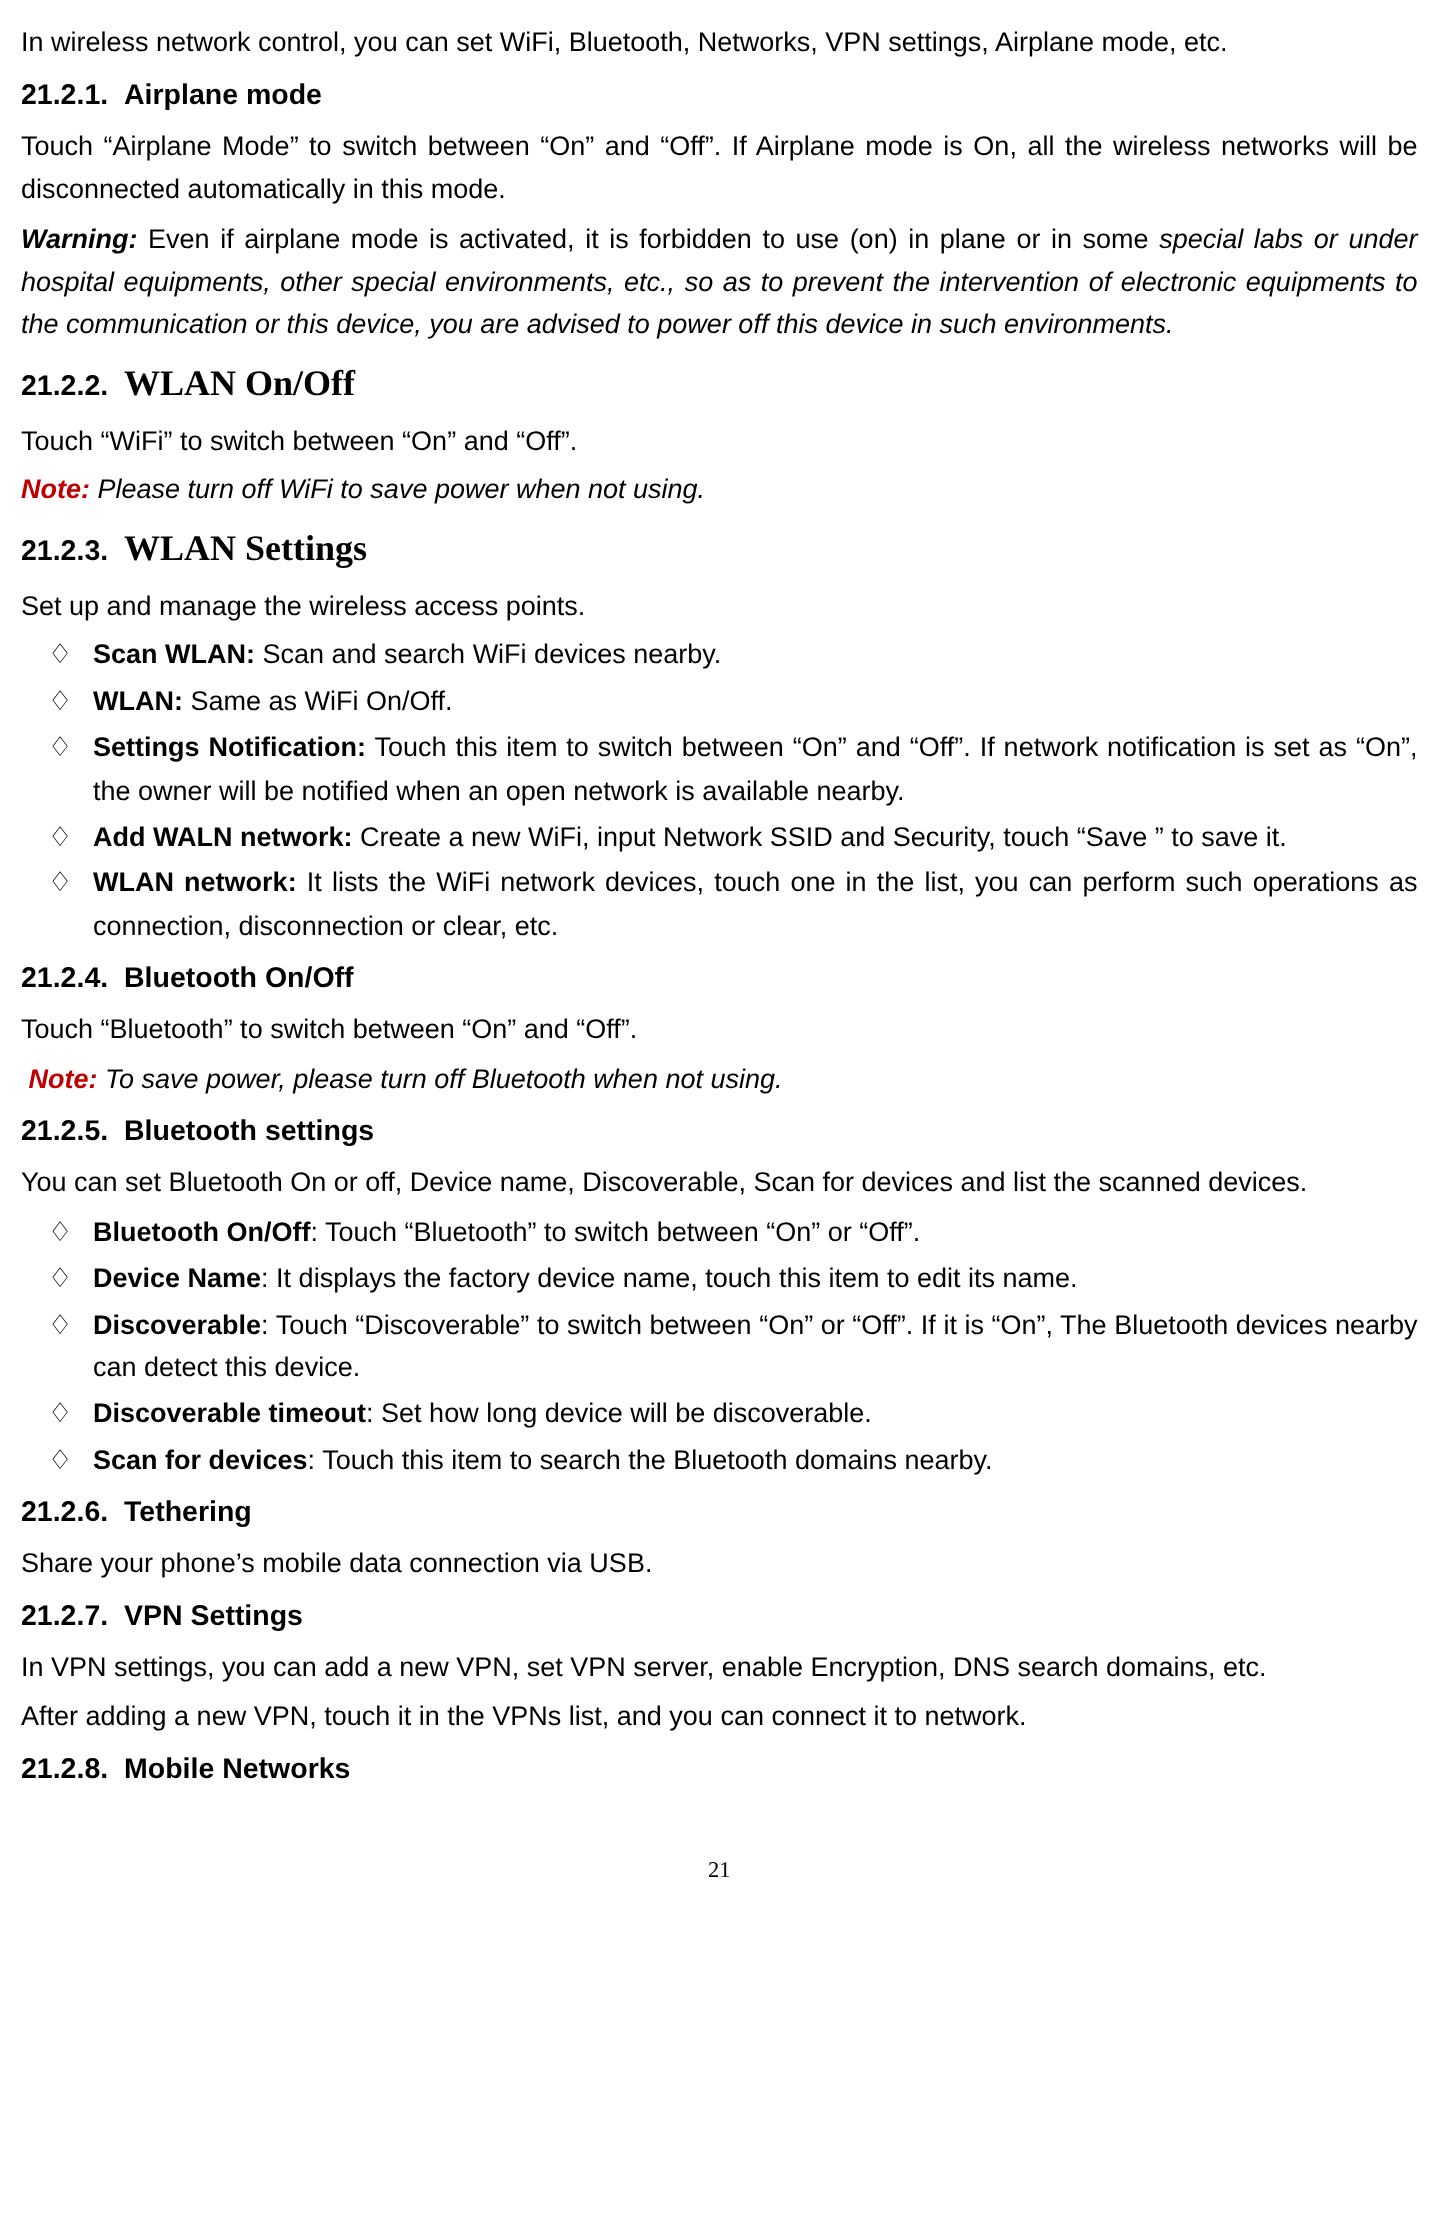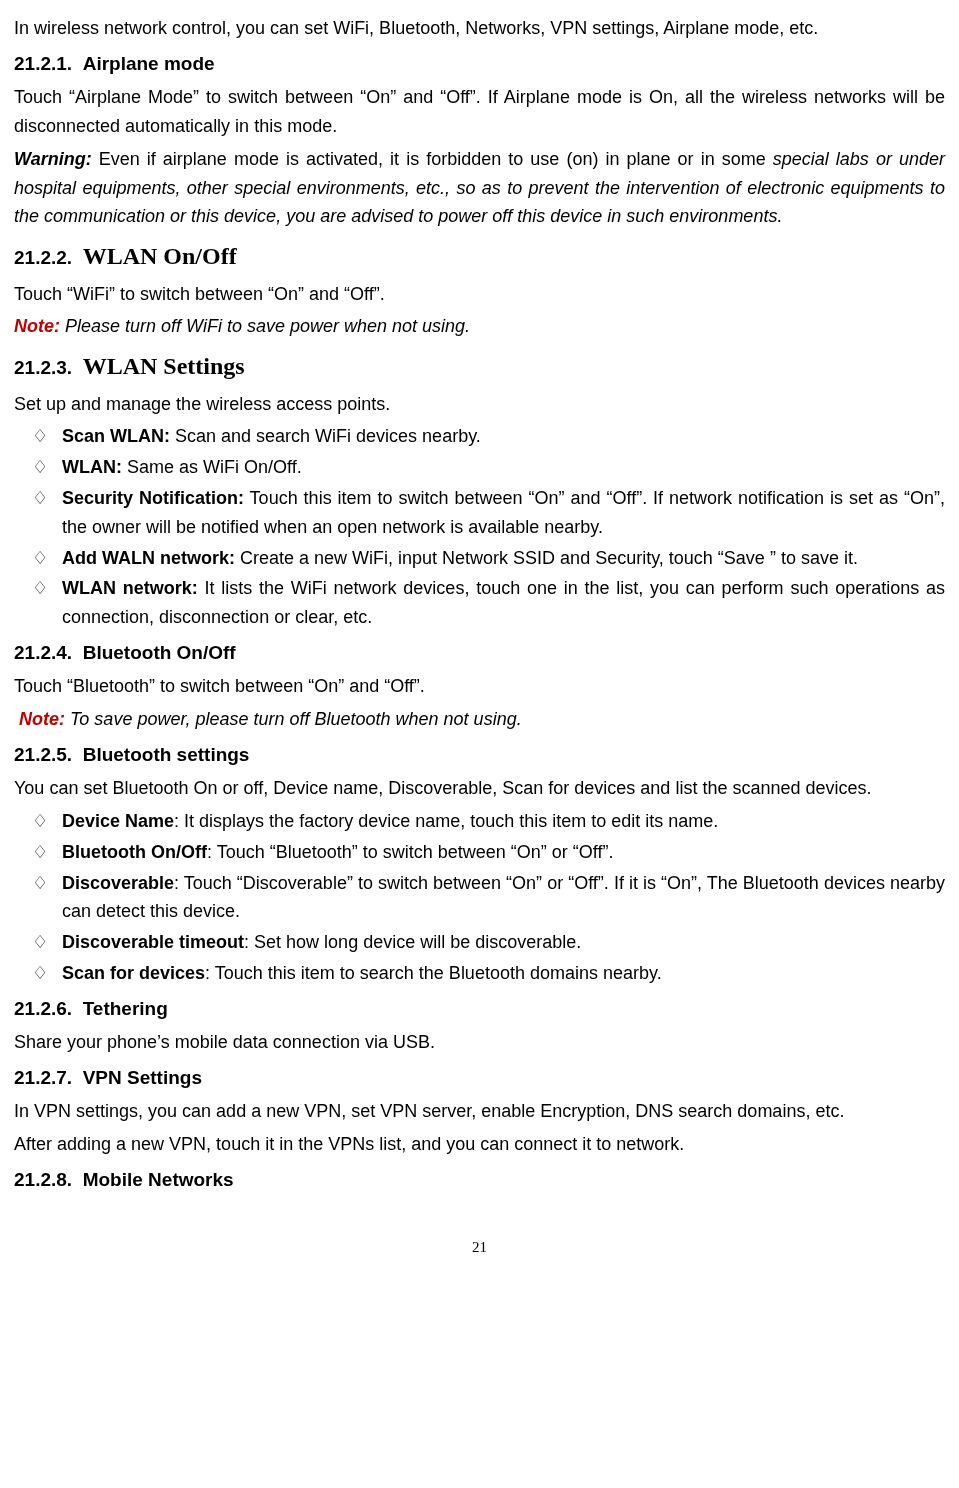--- a/index.html
+++ b/index.html
@@ -72,42 +72,42 @@
 </p>
 
 <h3>
   <span class="subnum">21.2.3.</span>
   &nbsp;<span class="serif">WLAN Settings</span>
 </h3>
 <p class="justify">Set up and manage the wireless access points.</p>
 <ul class="diamond">
   <li><span class="b">Scan WLAN:</span><span> Scan and search WiFi devices nearby.</span></li>
   <li><span class="b">WLAN:</span><span> Same as WiFi On/Off.</span></li>
-  <li><span class="b">Security Notification:</span><span> Touch this item to switch between “On” and “Off”. If network notification is set as “On”, the owner will be notified when an open network is available nearby.</span></li>
+  <li><span class="b">Settings Notification:</span><span> Touch this item to switch between “On” and “Off”. If network notification is set as “On”, the owner will be notified when an open network is available nearby.</span></li>
   <li><span class="b">Add WALN network:</span><span> Create a new WiFi, input Network SSID and Security, touch “Save ” to save it.</span></li>
   <li><span class="b">WLAN network:</span><span> It lists the WiFi network devices, touch one in the list, you can perform such operations as connection, disconnection or clear, etc.</span></li>
 </ul>
 
 <h3>
   <span class="subnum">21.2.4.</span>
   &nbsp;<span>Bluetooth On/Off</span>
 </h3>
 <p class="justify">Touch “Bluetooth” to switch between “On” and “Off”.</p>
 <p class="justify">
   &nbsp;<span class="note-label">Note:</span><span class="italic"> To save power, please turn off Bluetooth when not using.</span>
 </p>
 
 <h3>
   <span class="subnum">21.2.5.</span>
   &nbsp;<span>Bluetooth settings</span>
 </h3>
 <p class="justify">You can set Bluetooth On or off, Device name, Discoverable, Scan for devices and list the scanned devices.</p>
 <ul class="diamond">
+  <li><span class="b">Bluetooth On/Off</span><span>: Touch “Bluetooth” to switch between “On” or “Off”.</span></li>
   <li><span class="b">Device Name</span><span>: It displays the factory device name, touch this item to edit its name.</span></li>
-  <li><span class="b">Bluetooth On/Off</span><span>: Touch “Bluetooth” to switch between “On” or “Off”.</span></li>
   <li><span class="b">Discoverable</span><span>: Touch “Discoverable” to switch between “On” or “Off”. If it is “On”, The Bluetooth devices nearby can detect this device.</span></li>
   <li><span class="b">Discoverable timeout</span><span>: Set how long device will be discoverable.</span></li>
   <li><span class="b">Scan for devices</span><span>: Touch this item to search the Bluetooth domains nearby.</span></li>
 </ul>
 
 <h3>
   <span class="subnum">21.2.6.</span>
   &nbsp;<span>Tethering</span>
 </h3>
 <p class="justify">Share your phone’s mobile data connection via USB.</p>

